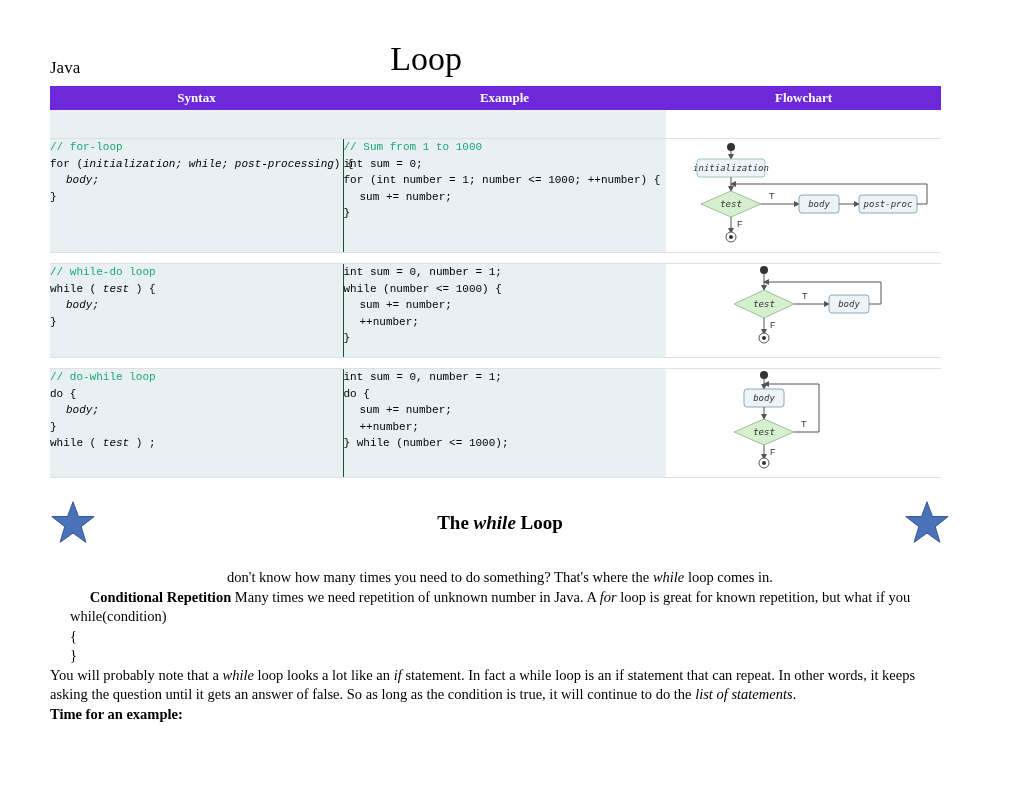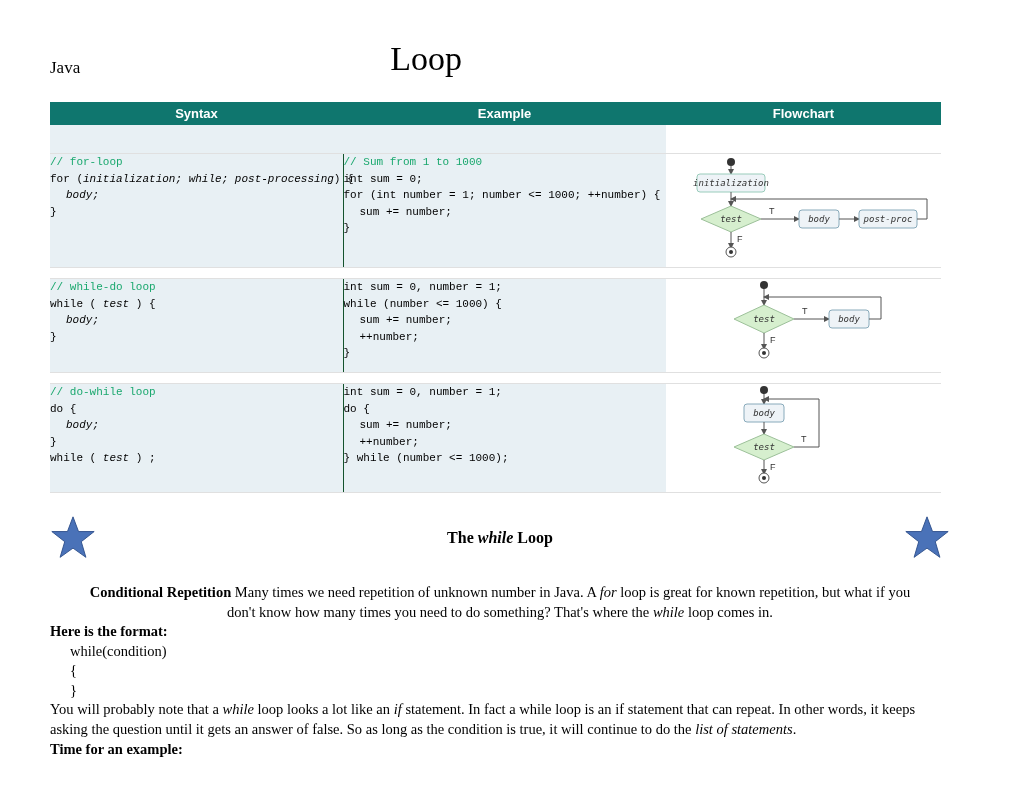--- a/index.html
+++ b/index.html
@@ -8,44 +8,44 @@
     padding: 40px 50px;
     font-size: 14px;
     color: #000;
     background: #fff;
     width: 1020px;
     box-sizing: border-box;
   }
   .title-row {
     display: flex;
     align-items: flex-end;
-    margin-bottom: 24px;
+    margin-bottom: 8px;
   }
   .title-java {
     font-size: 17px;
     margin-right: 310px;
   }
   .title-main {
     font-size: 34px;
   }
   .tbl {
     width: 891px;
     border-collapse: collapse;
     table-layout: fixed;
     font-family: "Lucida Console", Monaco, "Courier New", monospace;
     font-size: 11px;
   }
   .tbl th {
-    background: #0f766e;
+    background: #6d28d9;
     color: #fff;
     font-weight: bold;
     font-size: 13px;
     padding: 4px 6px;
     text-align: center;
-    font-family: Liberation Sans, sans-serif;
+    font-family: Liberation Serif, serif;
   }
   .tbl col.c1 { width: 293px; }
   .tbl col.c2 { width: 323px; }
   .tbl col.c3 { width: 275px; }
   .tbl td {
     padding: 0;
     vertical-align: top;
   }
   .gap-row td {
     background: #e8f0f4;
@@ -80,21 +80,21 @@
     align-items: center;
     justify-content: space-between;
     margin-top: 22px;
     margin-bottom: 22px;
     width: 900px;
   }
   .subtitle-text {
     text-align: center;
     flex: 1;
     font-family: "Times New Roman", Times, serif;
-    font-size: 16px;
+    font-size: 19px;
     font-weight: bold;
   }
   .star {
     width: 46px;
     height: 46px;
     flex-shrink: 0;
   }
   .body-para {
     font-family: "Times New Roman", Times, serif;
     font-size: 14.5px;
@@ -276,26 +276,25 @@
   <div class="subtitle-text">
     <span>The </span><span class="italic">while</span><span> Loop</span><br>
   </div>
   <svg class="star" viewBox="0 0 50 50">
     <polygon points="25,2 31,18 48,18 34,29 39,46 25,36 11,46 16,29 2,18 19,18" fill="#4a72b8" stroke="#2d4f8a" stroke-width="1"></polygon>
   </svg>
 </div>
 
 <div class="body-para">
   <div class="center-line">
+    <span>don't know how many times you need to do something? That's where the </span><span class="italic">while</span><span> loop comes in.</span>
+  </div>
+  <div class="center-line">
     <b>Conditional Repetition</b><span>  Many times we need repetition of unknown number in Java. A </span><span class="italic">for</span><span> loop is great for known repetition, but what if you</span>
   </div>
-  <div class="center-line">
-    <span>don't know how many times you need to do something? That's where the </span><span class="italic">while</span><span> loop comes in.</span>
-  </div>
-  <div><b>Here is the format:</b></div>
   <div class="code-inline">while(condition)</div>
   <div class="code-inline">{</div>
   <div class="code-inline">}</div>
   <div>
     <span>You will probably note that a </span><span class="italic">while</span><span> loop looks a lot like an </span><span class="italic">if</span><span> statement. In fact a while loop is an if statement that can repeat. In other words, it keeps asking the question until it gets an answer of false. So as long as the condition is true, it will continue to do the </span><span class="italic">list of statements</span><span>.</span>
   </div>
   <div><b>Time for an example:</b></div>
 </div>
 
 </body></html>

